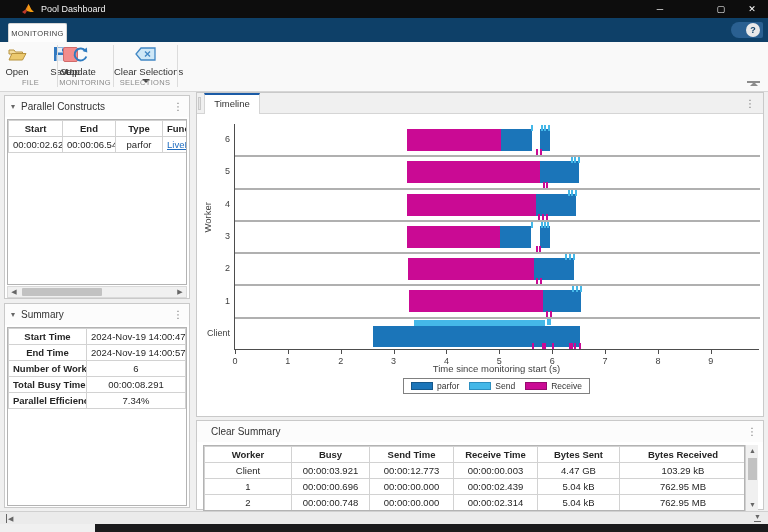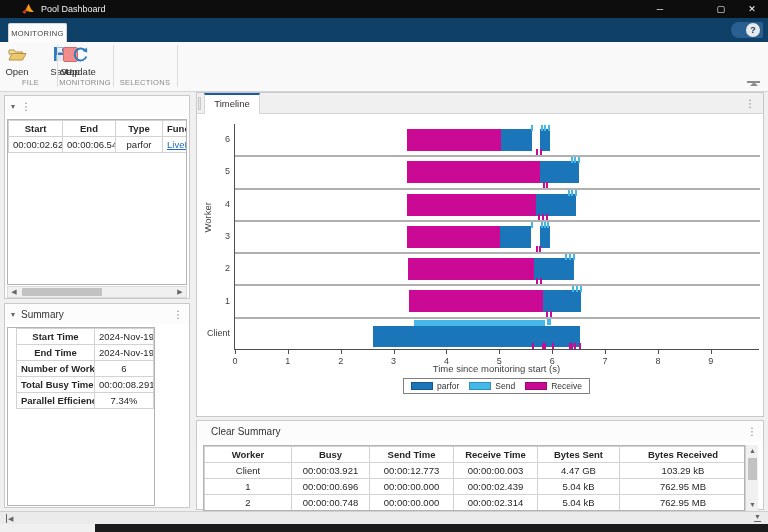--- a/index.html
+++ b/index.html
@@ -134,33 +134,44 @@
   <div class="rbtn" style="left:64px; width:33px;">
     <div class="ric">
       <svg width="17" height="17" viewBox="0 0 17 17">
         <path d="M 13.5,5 A 6 6 0 1 0 14.3,10.5" fill="none" stroke="#2e7bc0" stroke-width="2"></path>
         <polygon points="14.8,1.5 15.3,6.5 10.5,5" fill="#2e7bc0"></polygon>
       </svg>
     </div>
     <div class="rlabel">Update</div>
   </div>
   <div class="vsep" style="left:113px;"></div>
+  <div class="rbtn" style="left:114px; width:63px;">
+    <div class="ric">
+      <svg width="21" height="14" viewBox="0 0 21 14">
+        <polygon points="6,1 20,1 20,13 6,13 1,7" fill="#cfe8f7" stroke="#4187c4" stroke-width="1.3"></polygon>
+        <path d="M10,4.5 l5,5 M15,4.5 l-5,5" stroke="#4187c4" stroke-width="1.4"></path>
+      </svg>
+    </div>
+    <div class="rlabel">Clear Selections</div>
+    <div class="drop-arrow"></div>
+  </div>
   <div class="vsep" style="left:177px;"></div>
   <div class="grouplabel" style="left:4px; width:53px;">FILE</div>
   <div class="grouplabel" style="left:57px; width:56px;">MONITORING</div>
   <div class="grouplabel" style="left:113px; width:64px;">SELECTIONS</div>
   <div class="ribbon-collapse">
       <div class="bar"></div>
       <div class="tri"></div>
     </div>
 </div>
 
 <div class="panel" style="left:4px; top:95px; width:186px; height:204px;">
   <div class="phead">
     <span class="chev">▾</span>
+    <span class="ptitle">Parallel Constructs</span>
     <span class="kebab">⋮</span>
   </div>
   <div class="tblbox" style="left:2px; top:23px; width:180px; height:166px;">
     <table>
       <colgroup>
           <col style="width:54px">
           <col style="width:53px">
           <col style="width:47px">
           <col style="width:24px">
         </colgroup>
@@ -188,21 +199,21 @@
     <span class="arr" style="right:0;">▶</span>
   </div>
 </div>
 
 <div class="panel" style="left:4px; top:303px; width:186px; height:205px;">
   <div class="phead">
     <span class="chev">▾</span>
     <span class="ptitle">Summary</span>
     <span class="kebab">⋮</span>
   </div>
-  <div class="tblbox" style="left:2px; top:23px; width:148px; height:179px;padding-left:8px;">
+  <div class="tblbox" style="left:2px; top:23px; width:180px; height:179px;">
     <table>
       <colgroup>
           <col style="width:78px">
           <col>
         </colgroup>
       <tbody id="summary-body">
           <tr>
             <th style="font-size: 9.5px;">Start Time</th>
             <td>2024-Nov-19 14:00:47.531</td>
           </tr>

